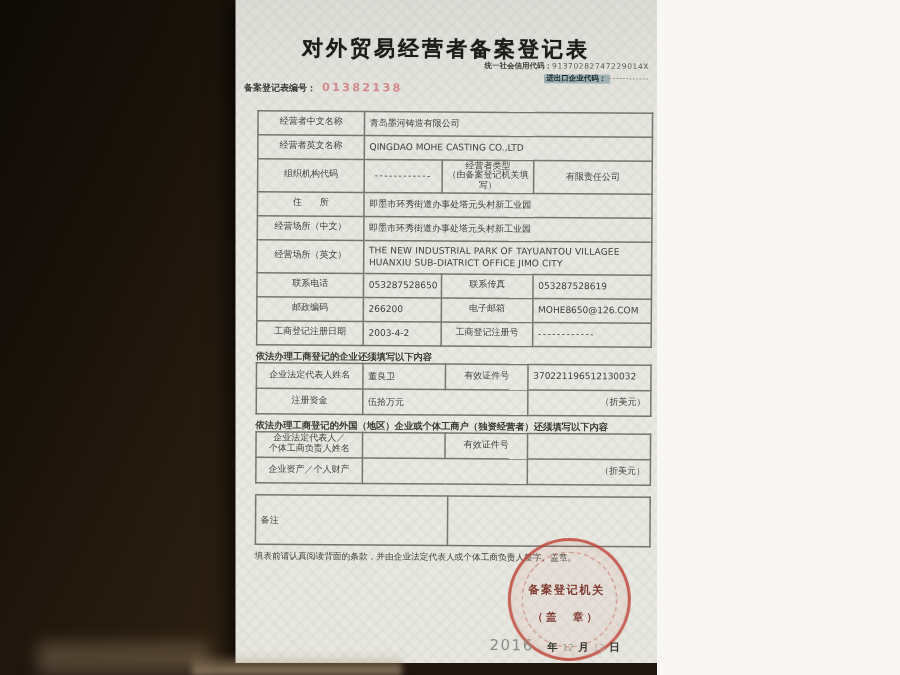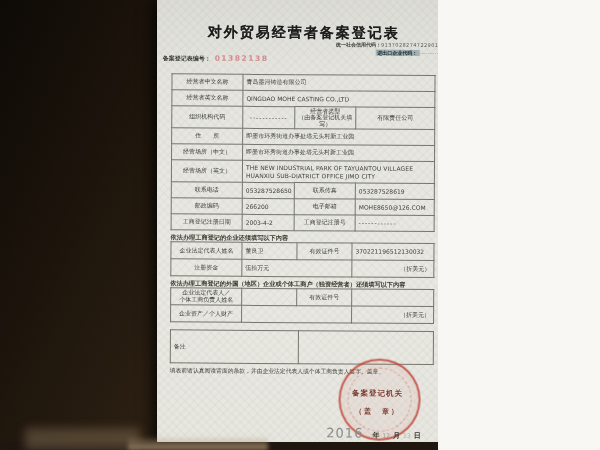--- a/index.html
+++ b/index.html
@@ -6,21 +6,21 @@
   body{width:600px;height:450px;position:relative;overflow:hidden;
        background:#f7f6f3;font-family:"DejaVu Sans","Liberation Sans",sans-serif;}
   .photo{position:absolute;left:0;top:0;width:438px;height:450px;overflow:hidden;
          background:linear-gradient(115deg,#0e0a06 0%,#271c10 45%,#3e2d1a 85%,#4a3720 100%);}
   .white-margin{position:absolute;left:438px;top:0;width:162px;height:450px;background:#f8f7f4;}
   .paper{position:absolute;left:157px;top:0;width:281px;height:442px;
          background:
            repeating-linear-gradient(45deg,rgba(140,165,145,0.055) 0 2px,rgba(0,0,0,0) 2px 6px),
            repeating-linear-gradient(-45deg,rgba(140,165,145,0.055) 0 2px,rgba(0,0,0,0) 2px 6px),
            linear-gradient(180deg,#dcdbd6 0%,#e6e5e0 18%,#e9e8e3 60%,#e7e6e0 100%);
-         box-shadow:-6px 0 12px rgba(0,0,0,0.5), 0 5px 10px rgba(0,0,0,0.55);padding-left:13px;}
+         box-shadow:-6px 0 12px rgba(0,0,0,0.5), 0 5px 10px rgba(0,0,0,0.55);}
   .sheet{position:absolute;inset:0;transform:rotate(0.35deg);transform-origin:40% 0;}
   .desk{position:absolute;left:0;right:0;bottom:0;height:8px;background:#201610;}
   .desk-hl1{position:absolute;left:128px;bottom:0;width:140px;height:14px;
             background:linear-gradient(to top,rgba(178,154,120,0.85),rgba(178,154,120,0));filter:blur(2px);}
   .desk-hl2{position:absolute;left:25px;bottom:0;width:115px;height:22px;
             background:rgba(126,106,82,0.5);filter:blur(5px);}
 
   .title{position:absolute;top:24px;left:0;right:0;text-align:center;
          font-size:14px;font-weight:bold;letter-spacing:2px;color:#1c1c1a;
          text-shadow:0 0 0.5px rgba(20,20,20,0.65);}
@@ -54,21 +54,21 @@
   .stamp-org{position:absolute;top:388px;left:182px;width:82px;text-align:center;
              font-size:7.5px;font-weight:bold;color:#7a3a30;letter-spacing:1px;z-index:3;}
   .stamp-seal{position:absolute;top:406px;left:182px;width:82px;text-align:center;
               font-size:7px;font-weight:bold;color:#7a3a30;letter-spacing:2px;z-index:3;}
   .stamp-ring{position:absolute;left:184px;top:358px;width:78px;height:78px;border-radius:50%;
               border:2.5px solid rgba(190,62,48,0.78);z-index:4;filter:blur(0.4px);
               background:radial-gradient(circle,rgba(200,70,55,0.05) 55%,rgba(200,70,55,0.16) 100%);}
   .stamp-ring::after{content:"";position:absolute;inset:7px;border-radius:50%;
               border:1.5px dashed rgba(190,62,48,0.4);}
   .date-line{position:absolute;top:425px;left:172px;font-size:7px;color:#35352c;z-index:5;white-space:nowrap;}
-  .d-num{color:#8c8c88;font-size:13px;letter-spacing:1px;margin-right:6px;}
+  .d-num{color:#8c8c88;font-size:10px;letter-spacing:1px;margin-right:6px;}
   .d-cn{font-weight:bold;margin:0 3px;}
   .d-sm{color:#97978f;font-size:6px;}
   .d-faint{color:#aeaea6;}
 </style>
 </head>
 <body>
 
 <div class="photo">
   <div class="paper">
     <div class="sheet">

